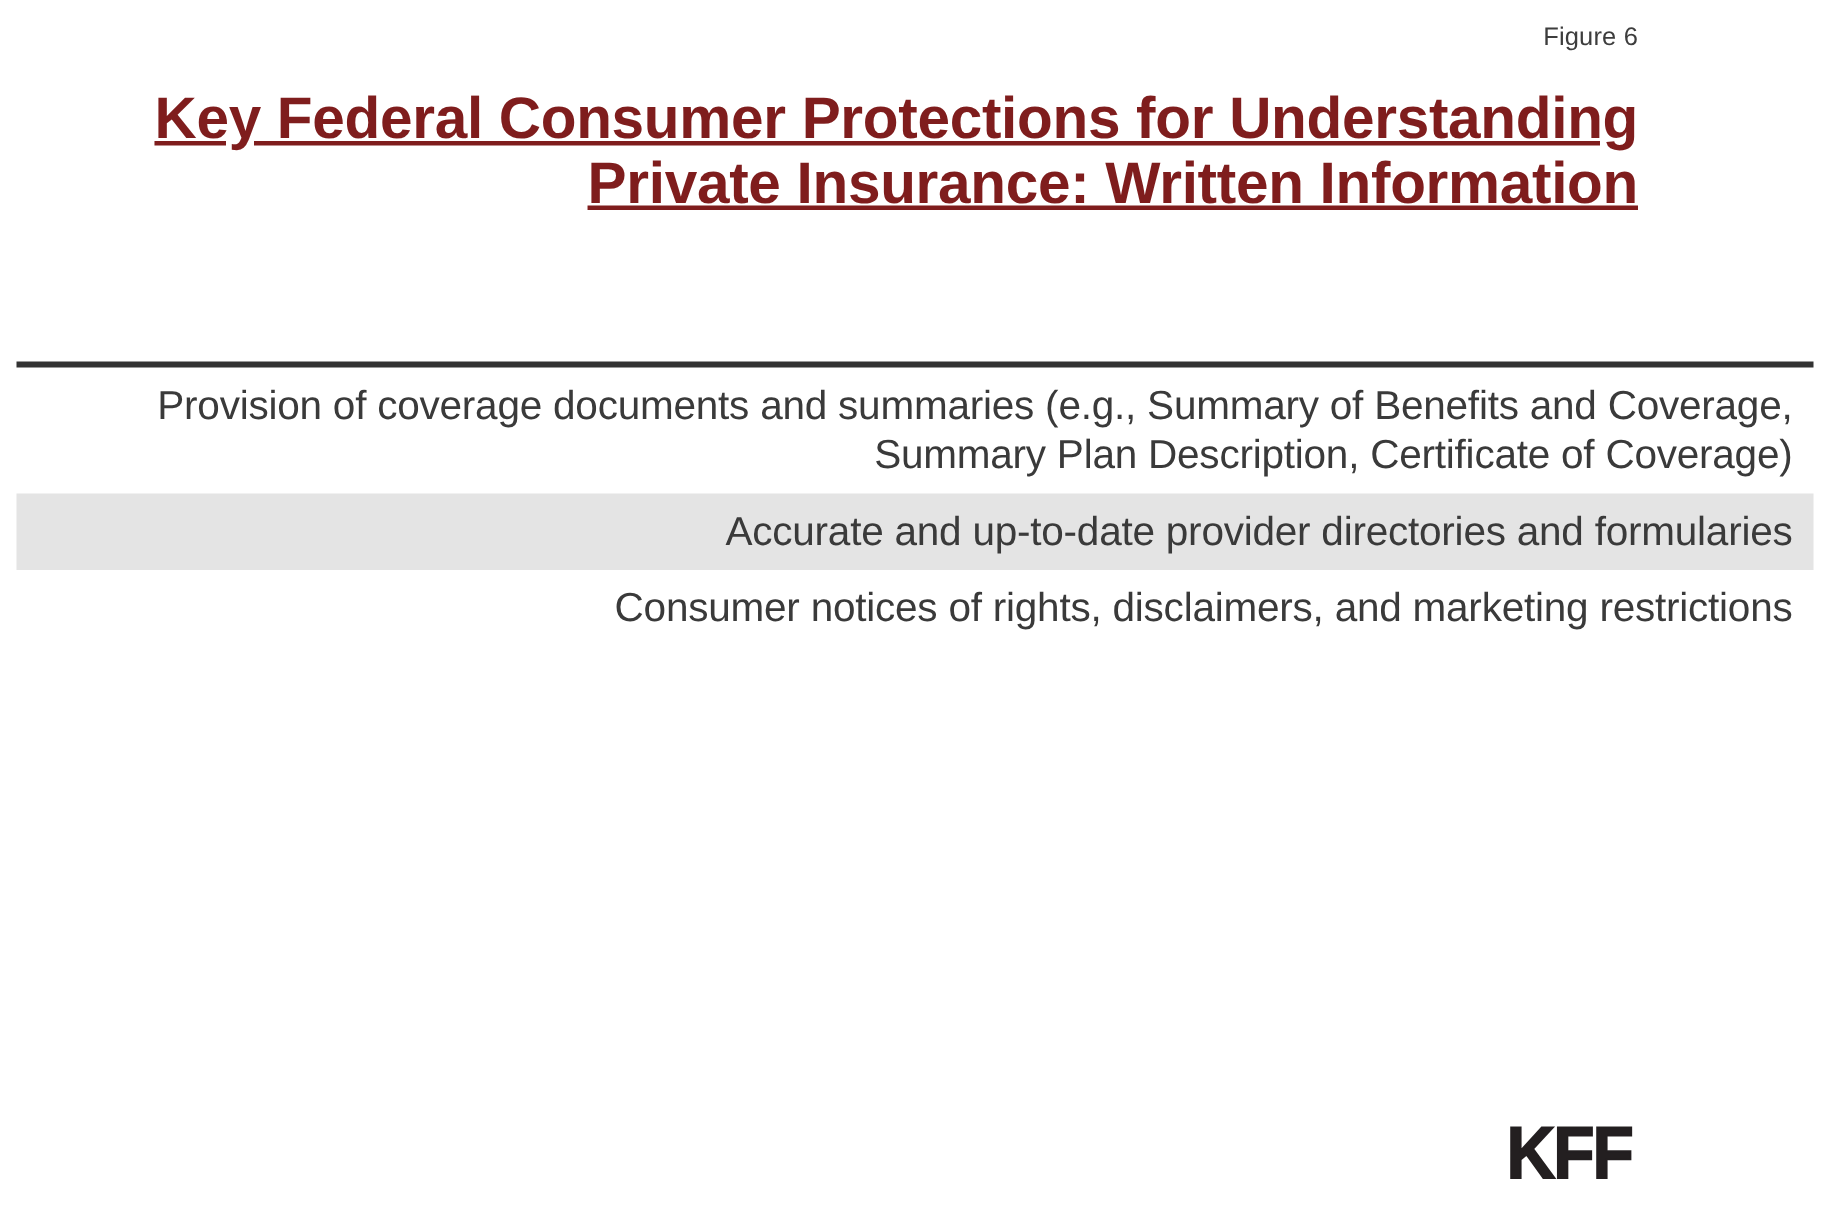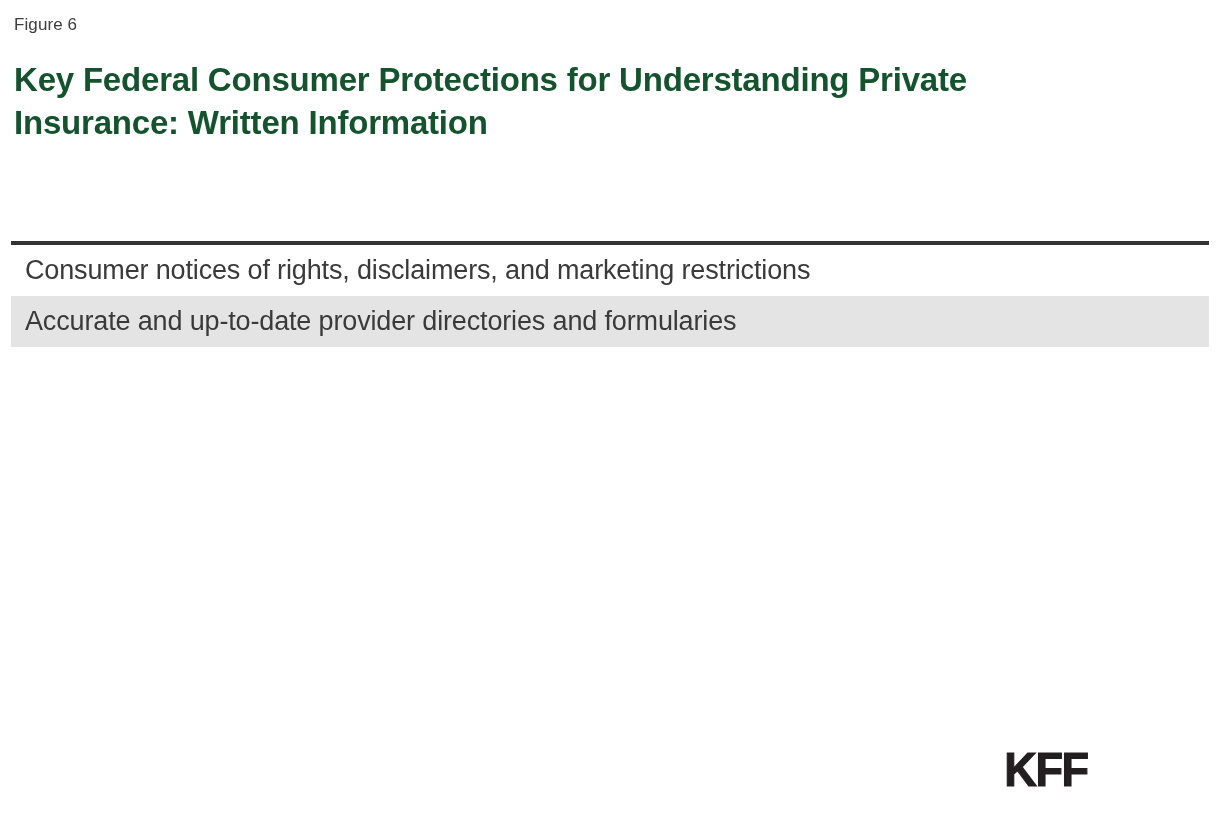--- a/index.html
+++ b/index.html
@@ -16,44 +16,46 @@
     overflow: hidden;
   }
 
   .figure-card {
     position: relative;
     width: 1104px;
     height: 816px;
     box-sizing: border-box;
     padding: 0;
     background: #ffffff;
+    text-align: right;
   }
 
   
   .header {
     padding: 14px 12px 0 12px;
   }
 
   .figure-label {
     font-size: 17px;
     line-height: 22px;
     color: #3d3d3d;
     font-weight: 400;
     letter-spacing: 0.1px;
     margin: 0 0 0 2px;
   }
 
   .figure-title {
     margin: 22px 0 0 2px;
-    font-size: 33px;
+    font-size: 39px;
     line-height: 43px;
     font-weight: 700;
-    color: #14532d;
+    color: #7f1d1d;
     letter-spacing: -0.2px;
     max-width: 1190px;
+    text-decoration: underline;
   }
 
   
   .table-wrap {
     position: absolute;
     left: 11px;
     top: 241px;
     width: 1198px;
   }
 
@@ -105,20 +107,21 @@
 <div class="figure-card">
 
   <div class="header">
     <div class="figure-label">Figure 6</div>
     <h1 class="figure-title">Key Federal Consumer Protections for Understanding Private Insurance: Written Information</h1>
   </div>
 
   <div class="table-wrap">
     <div class="table-rule"></div>
     <div class="rows" id="rows-container">
+        <div class="row">Provision of coverage documents and summaries (e.g., Summary of Benefits and Coverage, Summary Plan Description, Certificate of Coverage)</div>
+        <div class="row shaded">Accurate and up-to-date provider directories and formularies</div>
         <div class="row">Consumer notices of rights, disclaimers, and marketing restrictions</div>
-        <div class="row shaded">Accurate and up-to-date provider directories and formularies</div>
       </div>
   </div>
 
   <div class="kff-logo">KFF</div>
 
 </div>
 
 </body></html>

